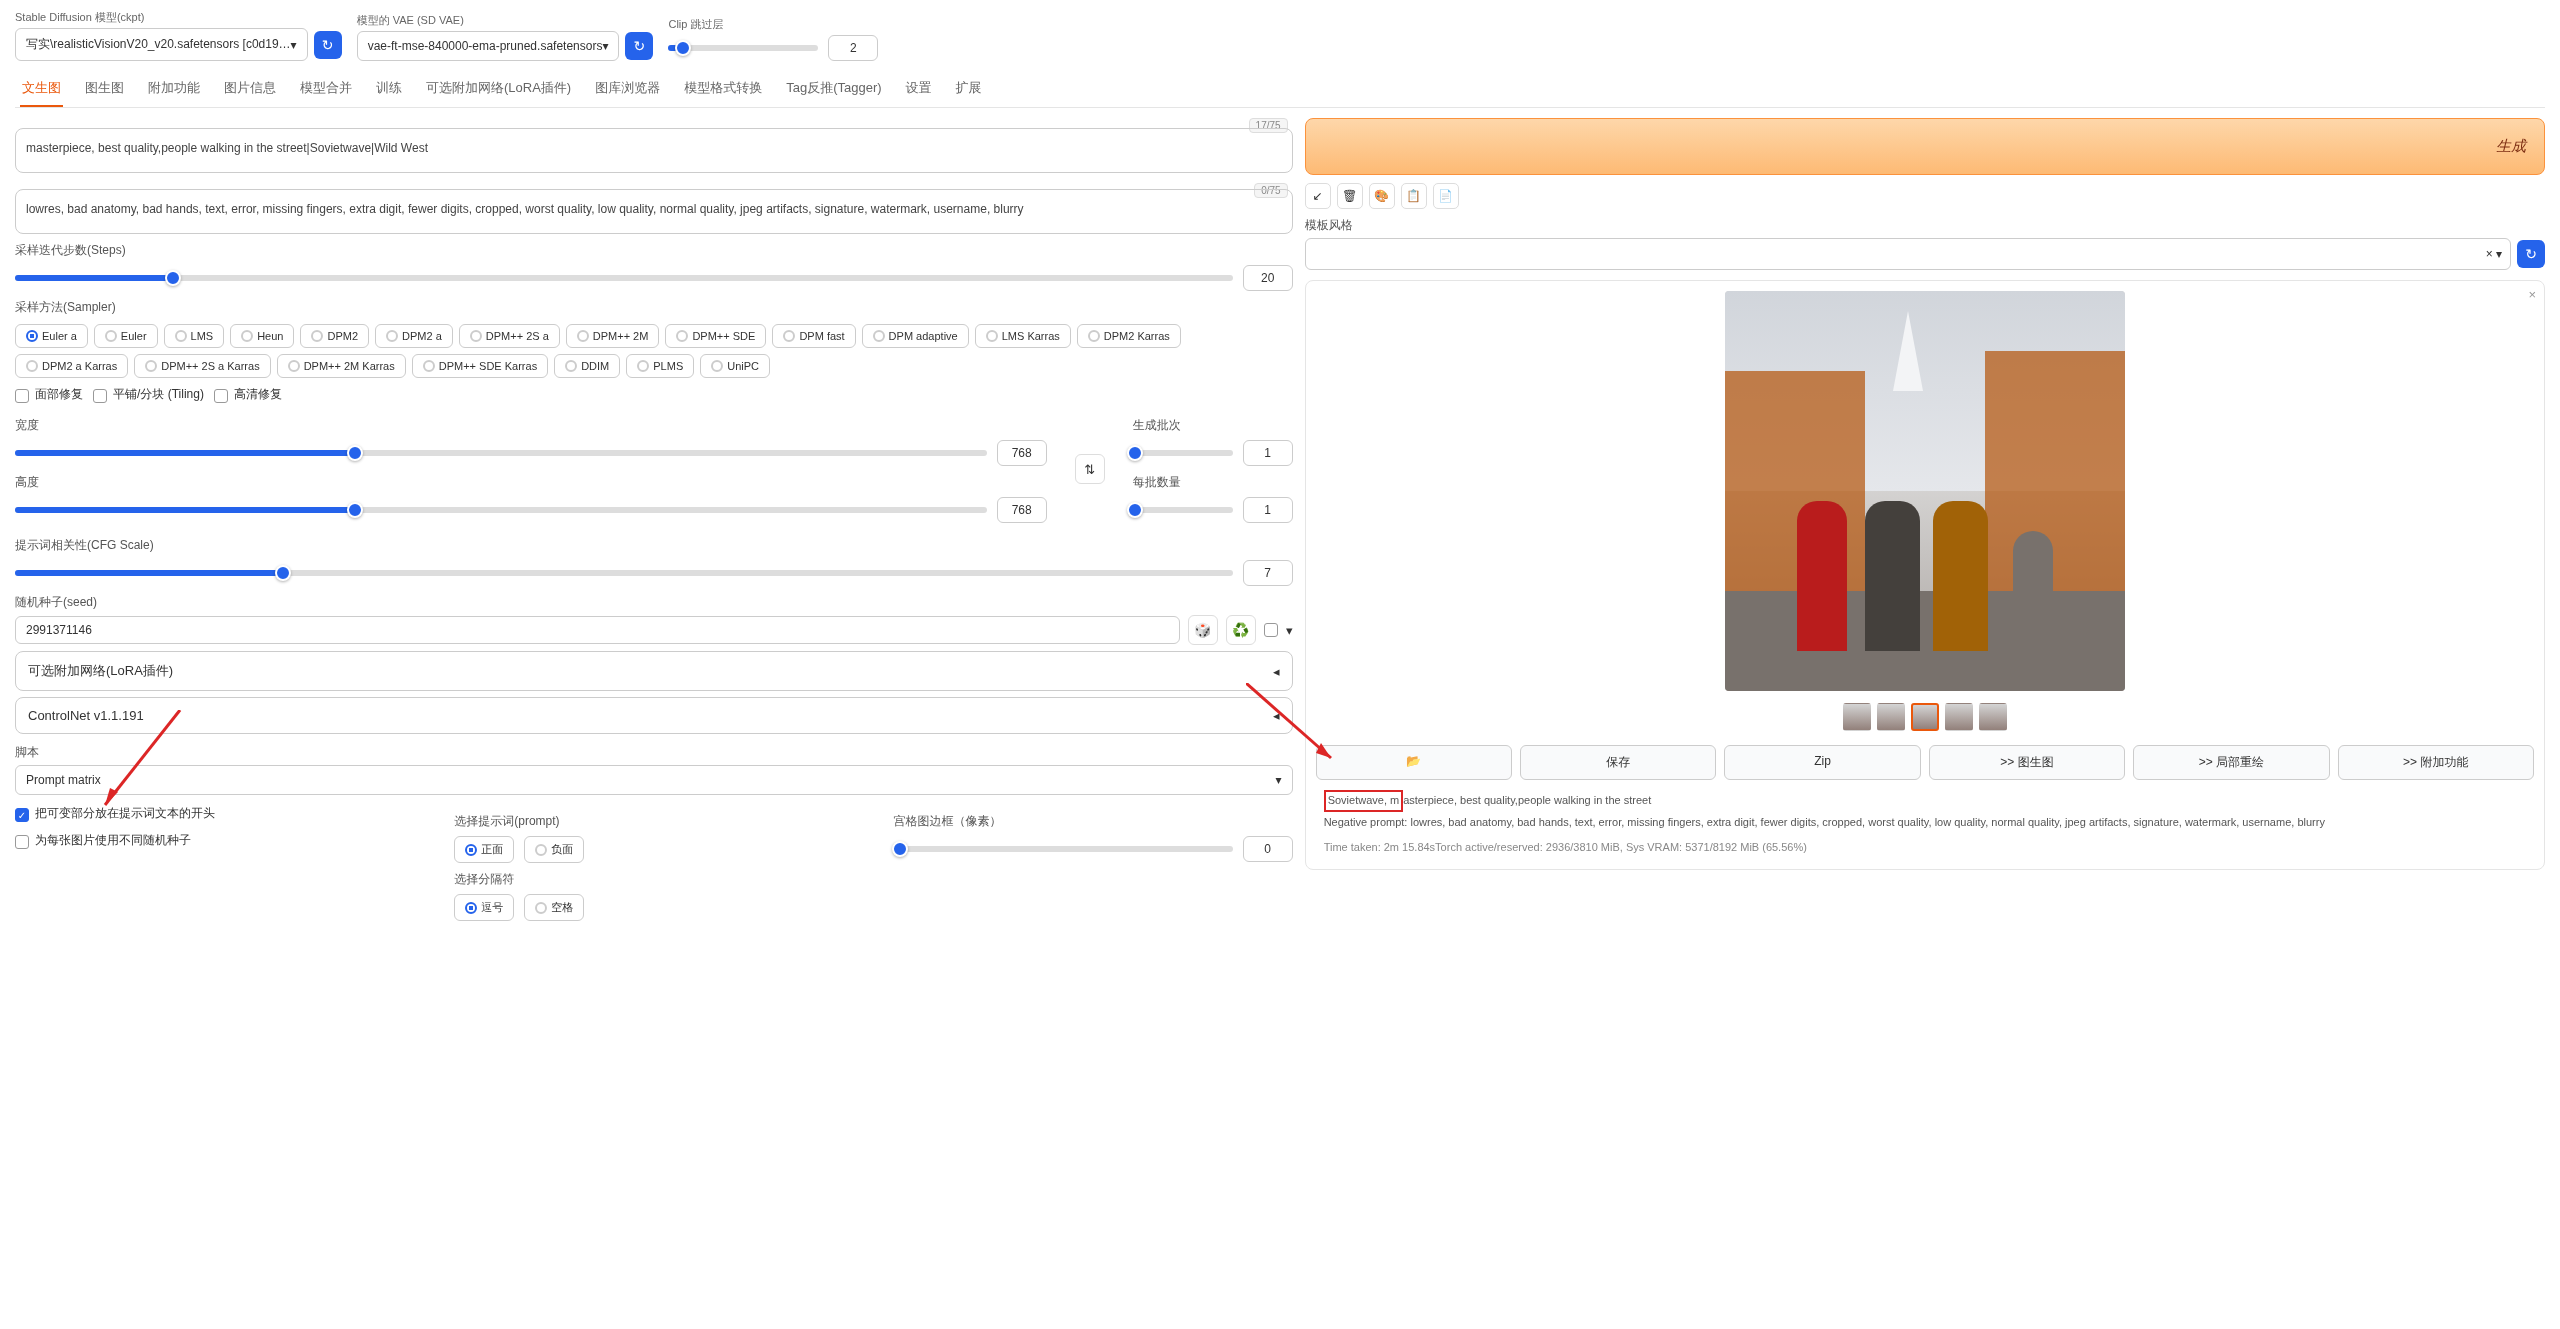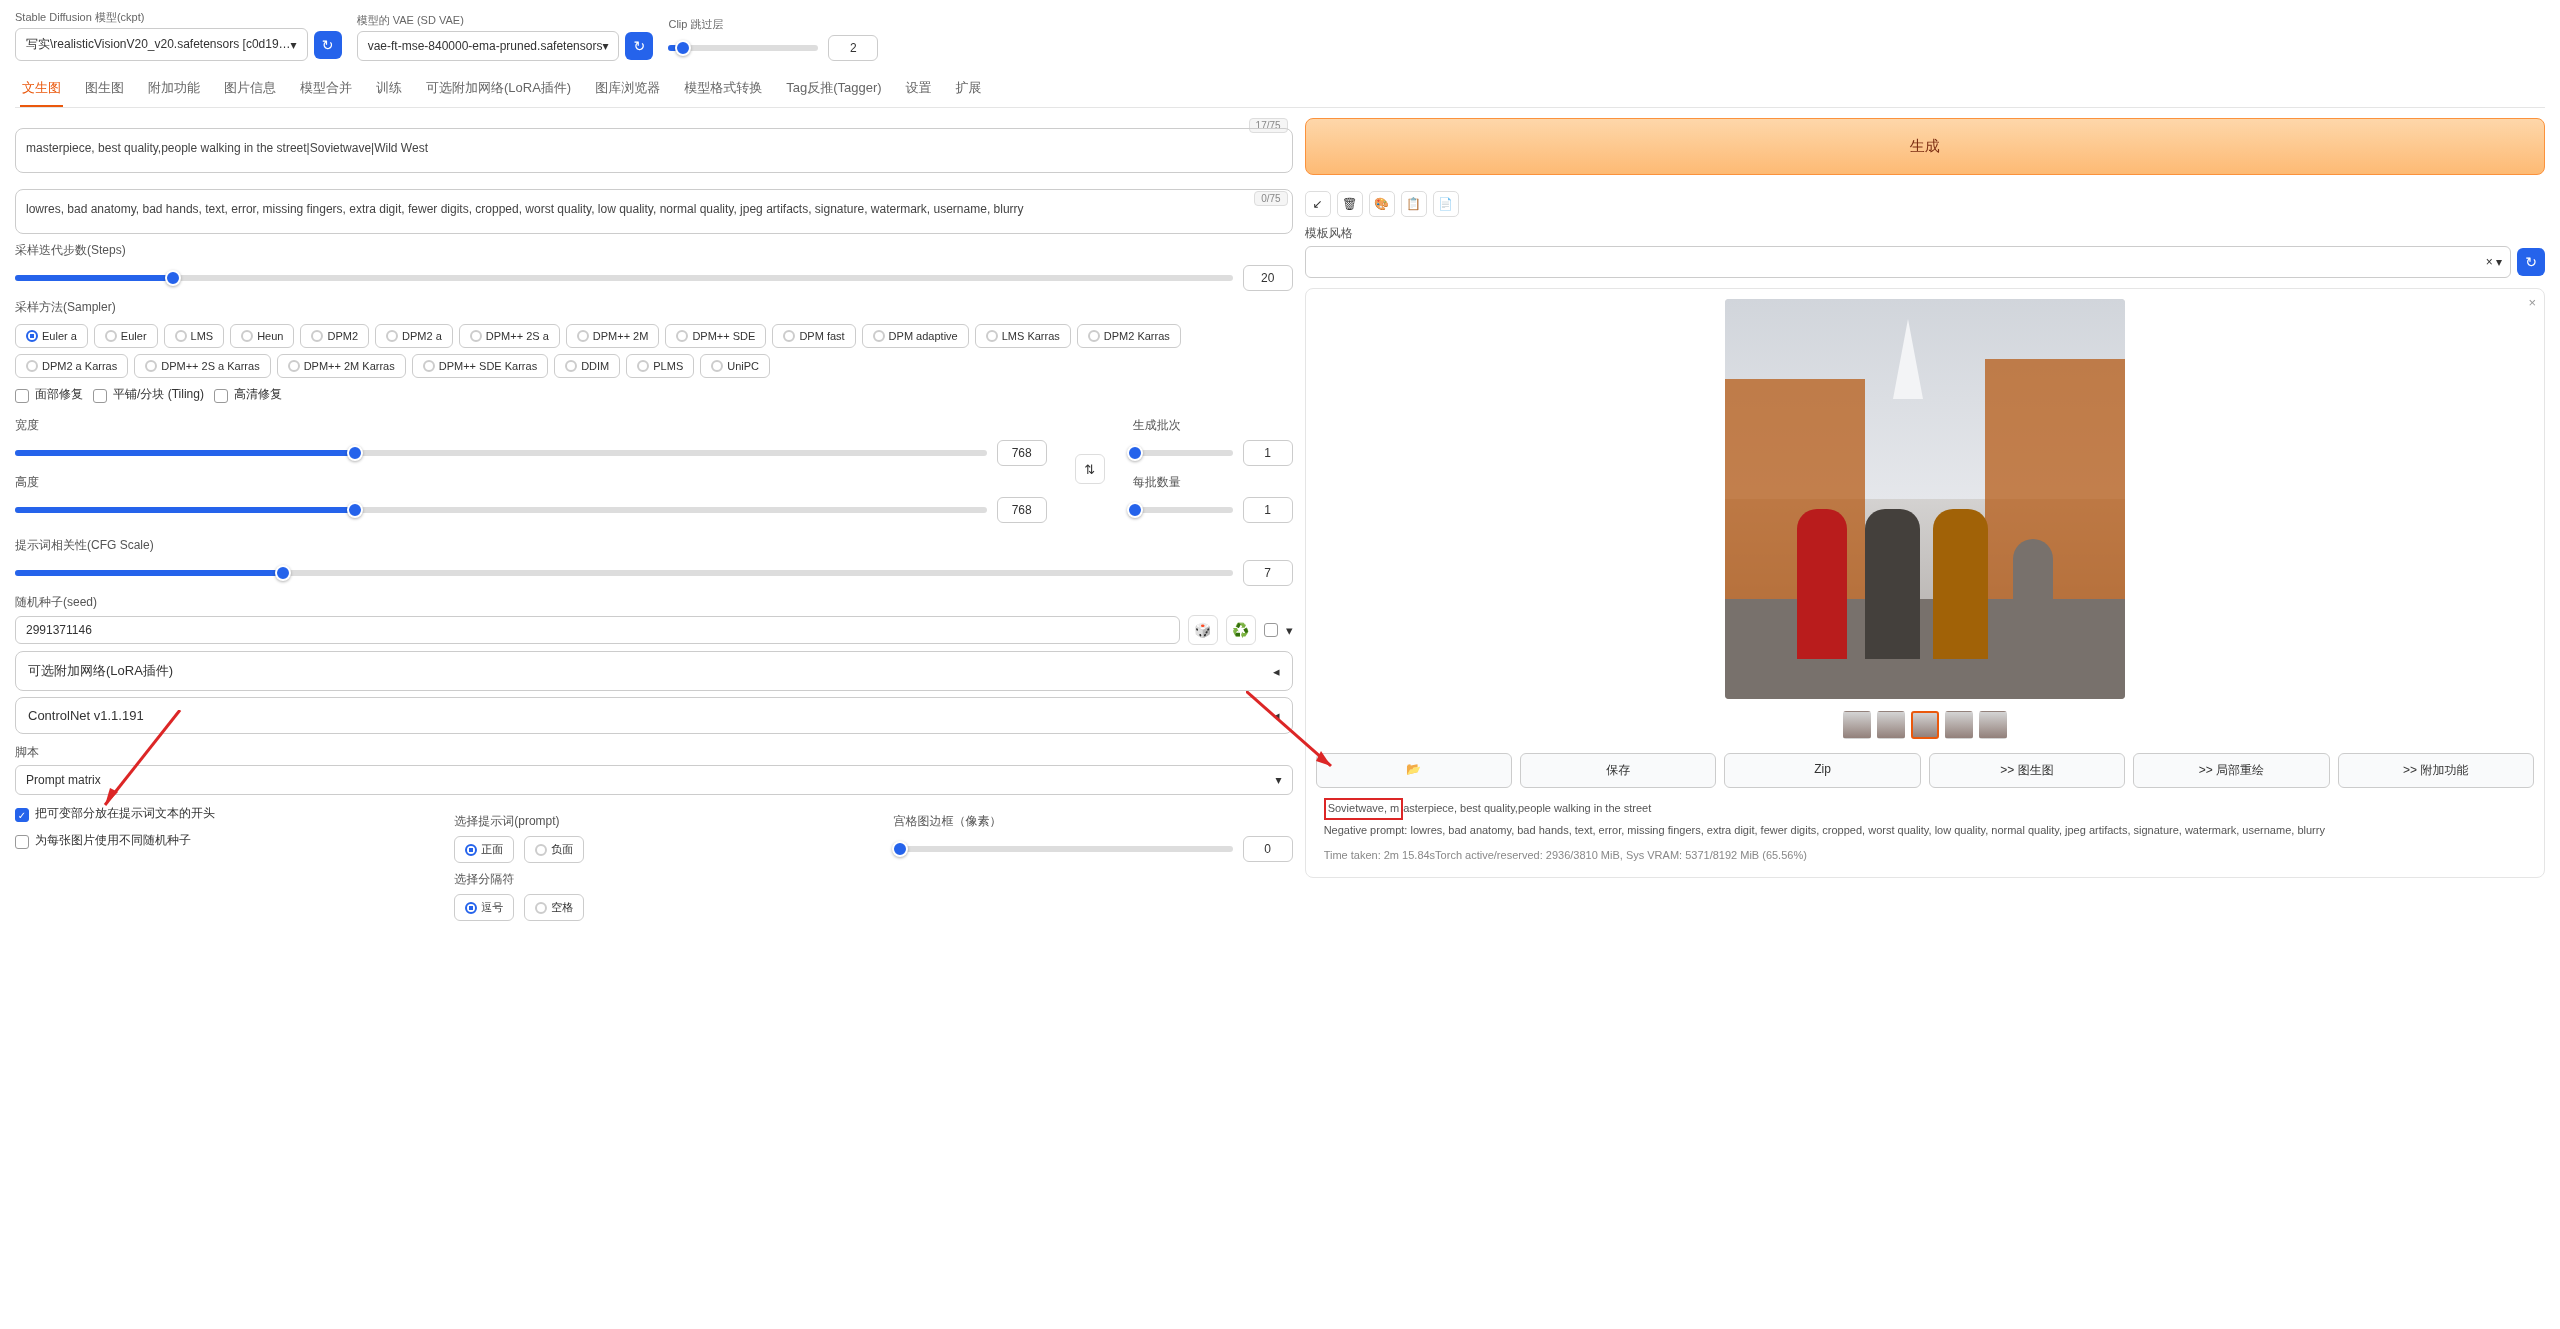--- a/index.html
+++ b/index.html
@@ -37,21 +37,21 @@
 .params-left { flex: 1; }
 .params-right { width: 160px; }
 .input-box { border: 1px solid #ccc; border-radius: 6px; padding: 6px 10px; font-size: 12px; }
 .seed-row { display: flex; gap: 8px; align-items: center; }
 .seed-input { flex: 1; }
 .icon-btn { width: 30px; height: 30px; border: 1px solid #ddd; border-radius: 6px; display: flex; align-items: center; justify-content: center; cursor: pointer; font-size: 14px; }
 .accordion { border: 1px solid #ccc; border-radius: 8px; padding: 10px 12px; margin: 6px 0; display: flex; justify-content: space-between; align-items: center; cursor: pointer; font-size: 13px; }
 .script-section { margin-top: 10px; }
 .script-opts { display: flex; gap: 40px; margin-top: 10px; }
 .script-col { flex: 1; }
-.gen-btn { background: linear-gradient(180deg, #fed7aa, #fdba74); border: 1px solid #fb923c; border-radius: 8px; padding: 18px; text-align: center; font-size: 15px; color: #7c2d12; cursor: pointer; margin-bottom: 16px; }
+.gen-btn { background: linear-gradient(180deg, #fed7aa, #fdba74); border: 1px solid #fb923c; border-radius: 8px; padding: 18px; text-align: right; font-size: 15px; color: #7c2d12; cursor: pointer; margin-bottom: 8px; font-style: italic; }
 .tool-row { display: flex; gap: 6px; margin-bottom: 8px; }
 .tool-btn { width: 26px; height: 26px; border: 1px solid #ddd; border-radius: 5px; display: flex; align-items: center; justify-content: center; cursor: pointer; font-size: 12px; }
 .style-row { display: flex; gap: 6px; align-items: center; }
 .style-select { flex: 1; border: 1px solid #ccc; border-radius: 6px; padding: 8px; display: flex; justify-content: flex-end; font-size: 12px; }
 .output-area { border: 1px solid #e5e5e5; border-radius: 8px; margin-top: 10px; padding: 10px; position: relative; }
 .close-x { position: absolute; top: 6px; right: 8px; cursor: pointer; color: #999; }
 .output-img { width: 400px; height: 400px; margin: 0 auto; display: block; background: linear-gradient(180deg, #d4d4d4 0%, #e5e5e5 30%, #a8a29e 100%); border-radius: 4px; position: relative; overflow: hidden; }
 .fig-sky { position: absolute; top: 0; left: 0; right: 0; height: 50%; background: linear-gradient(#d1d5db, #e5e7eb); }
 .fig-bldg-l { position: absolute; left: 0; top: 20%; width: 35%; height: 60%; background: #b45309; opacity: 0.7; }
 .fig-bldg-r { position: absolute; right: 0; top: 15%; width: 35%; height: 65%; background: #b45309; opacity: 0.7; }
@@ -119,21 +119,21 @@
     <div class="tab">模型格式转换</div>
     <div class="tab">Tag反推(Tagger)</div>
     <div class="tab">设置</div>
     <div class="tab">扩展</div>
   </div>
 
 <div class="main-layout">
   <div class="left-col" style="position:relative">
     <span class="counter" style="position:relative;float:right;top:0;margin-bottom:-5px">17/75</span>
     <div class="prompt-box" style="clear:both">masterpiece, best quality,people walking in the street|Sovietwave|Wild West</div>
-    <span class="counter" style="position:relative;float:right;top:12px;margin-bottom:-5px">0/75</span>
+    <span class="counter" style="position:relative;float:right;top:4px;margin-bottom:-5px">0/75</span>
     <div class="prompt-box" style="clear:both">lowres, bad anatomy, bad hands, text, error, missing fingers, extra digit, fewer digits, cropped, worst quality, low quality, normal quality, jpeg artifacts, signature, watermark, username, blurry</div>
 
     <div class="section-label">采样迭代步数(Steps)</div>
     <div class="row-flex">
       <div class="slider-full">
           <div class="slider-track" style="width:13%"></div>
           <div class="slider-thumb" style="left:13%"></div>
         </div>
       <div class="num-box">20</div>
     </div>

